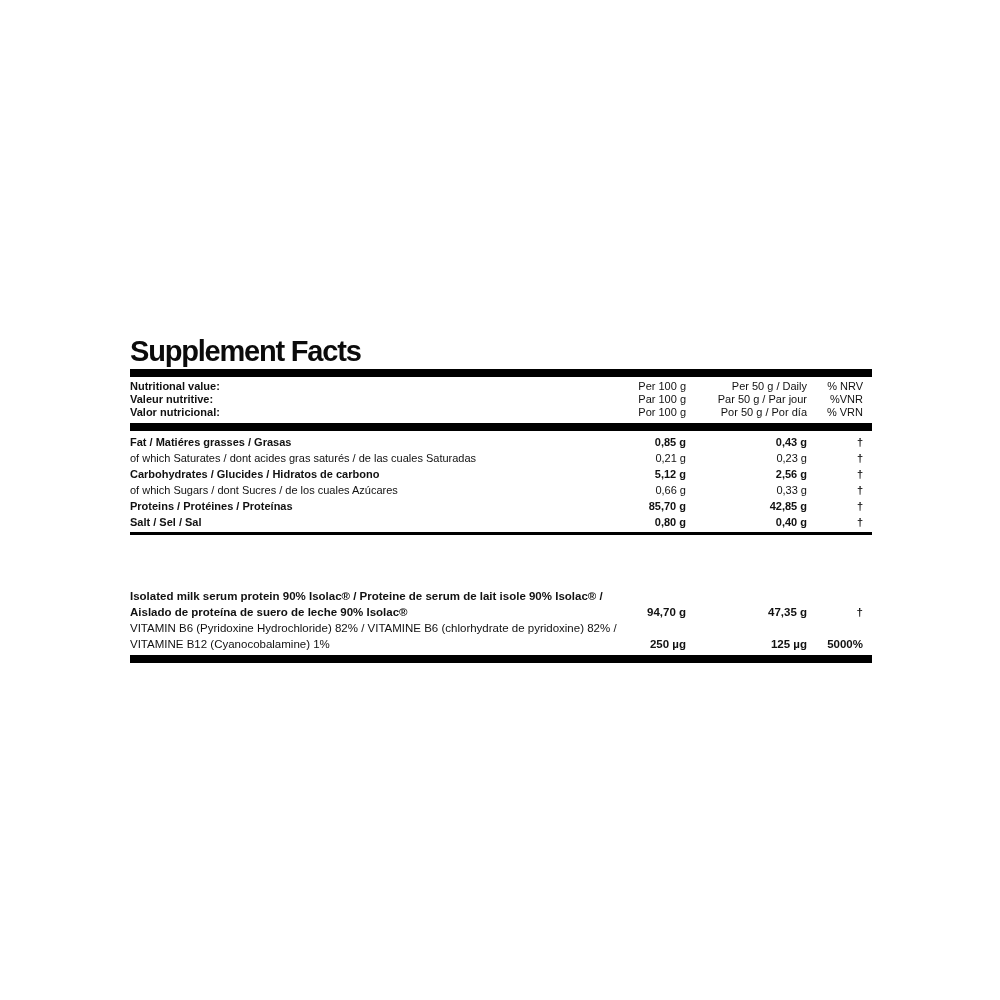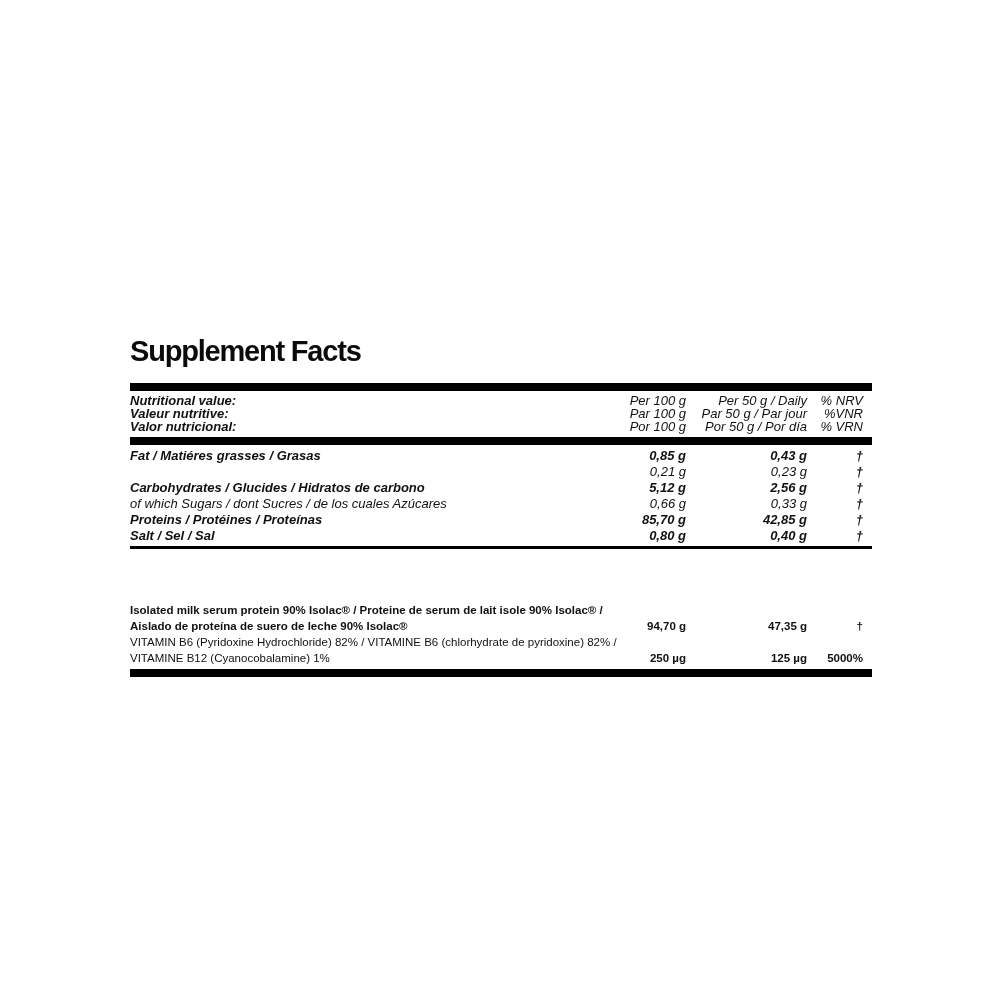--- a/index.html
+++ b/index.html
@@ -1,23 +1,23 @@
 <!DOCTYPE html>
 <html><head>
 <meta charset="utf-8">
 <style>
   html,body{margin:0;padding:0;background:#ffffff;}
   .page{position:relative;width:1000px;height:1000px;background:#ffffff;overflow:hidden;
         font-family:"Liberation Sans",sans-serif;color:#111;}
   .label-wrap{position:absolute;left:130px;top:336px;width:742px;}
-  .title{margin:0 0 17px 0;font-size:29px;font-weight:bold;letter-spacing:-1.2px;line-height:30px;color:#0b0b0b;}
+  .title{margin:0 0 3px 0;font-size:29px;font-weight:bold;letter-spacing:-1.2px;line-height:30px;color:#0b0b0b;}
   .bar{height:8px;background:#000;}
   .bar-thin{height:3px;background:#000;}
   .hdr{padding:3px 0 4px 0;}
-  .row{position:relative;height:13px;line-height:13px;font-size:13px;white-space:nowrap;font-style:italic;}
+  .row{position:relative;height:13px;line-height:13px;font-size:11px;white-space:nowrap;}
   .nrows{padding:3px 0 2px 0;}
   .nrows .row{height:16px;line-height:16px;}
   .irows{padding:5px 0 3px 0;margin-top:48px;}
   .iline{position:relative;height:16px;line-height:16px;font-size:11.5px;white-space:nowrap;}
   .b{font-weight:bold;}
   .v100{position:absolute;right:186px;top:0;}
   .v50{position:absolute;right:65px;top:0;}
   .nrv{position:absolute;right:9px;top:0;}
 </style>
 </head>
@@ -54,20 +54,21 @@
     <div class="bar"></div>
 
     <div class="nrows">
       <div class="row">
         <span class="b">Fat / Matiéres grasses / Grasas</span>
         <span class="v100 b">0,85 g</span>
         <span class="v50 b">0,43 g</span>
         <span class="nrv b">†</span>
       </div>
       <div class="row">
+        <span>of which Saturates / dont acides gras saturés / de las cuales Saturadas</span>
         <span class="v100">0,21 g</span>
         <span class="v50">0,23 g</span>
         <span class="nrv b">†</span>
       </div>
       <div class="row">
         <span class="b">Carbohydrates / Glucides / Hidratos de carbono</span>
         <span class="v100 b">5,12 g</span>
         <span class="v50 b">2,56 g</span>
         <span class="nrv b">†</span>
       </div>

